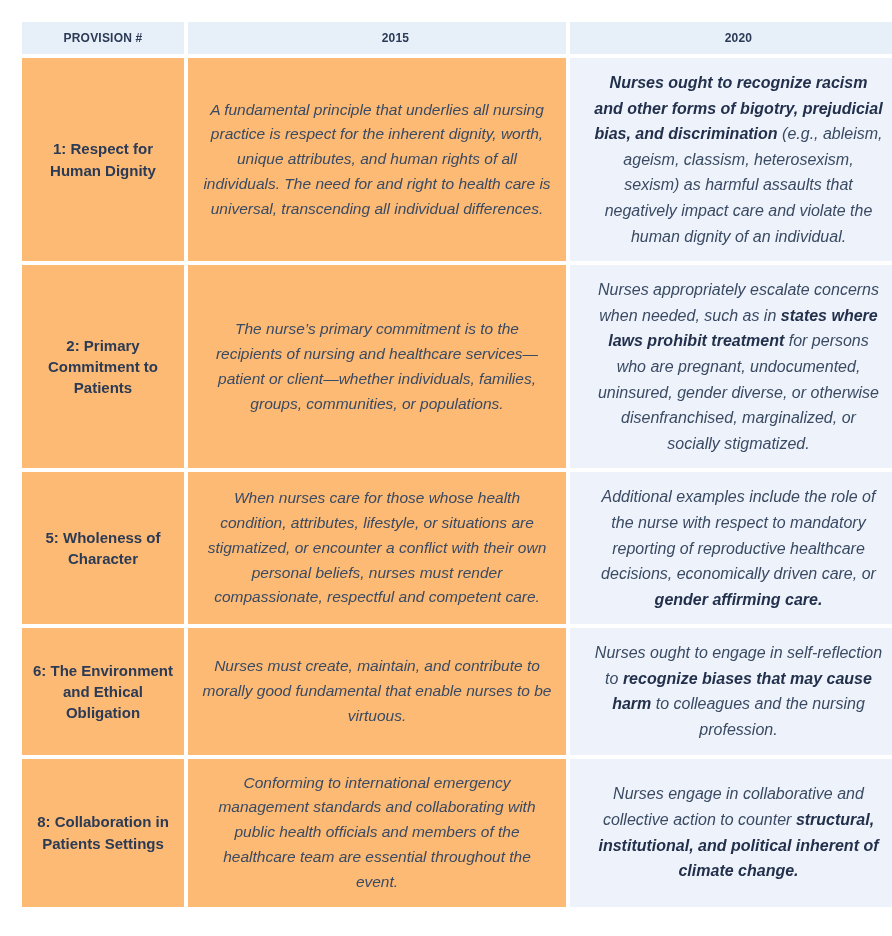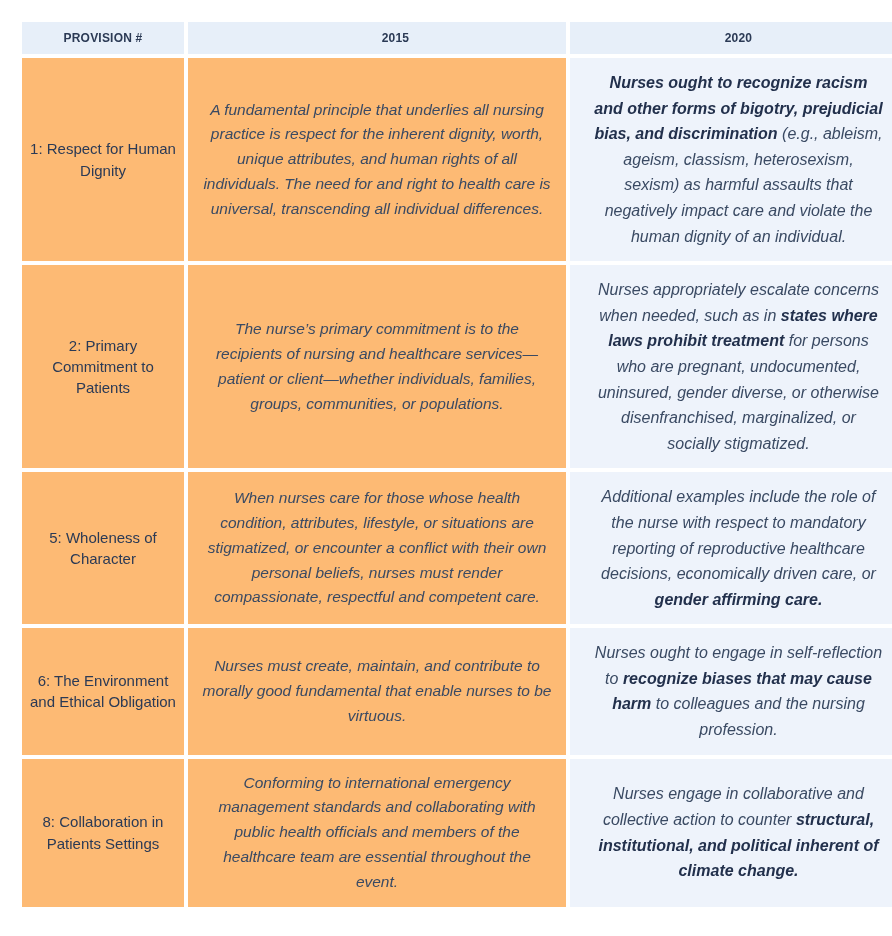--- a/index.html
+++ b/index.html
@@ -51,21 +51,21 @@
   tbody td {
     background: #fdba74;
     vertical-align: middle;
     border: 0;
     padding: 12px 14px;
   }
   tbody td.cell-provision {
     width: 150px;
     text-align: center;
     font-size: 15px;
-    font-weight: normal;
+    font-weight: bold;
     line-height: 1.42;
     padding: 12px 8px;
     color: #2b3a55;
   }
   tbody td.cell-2015 {
     width: 329px;
     text-align: center;
     font-style: italic;
     font-size: 15.5px;
     line-height: 1.60;

